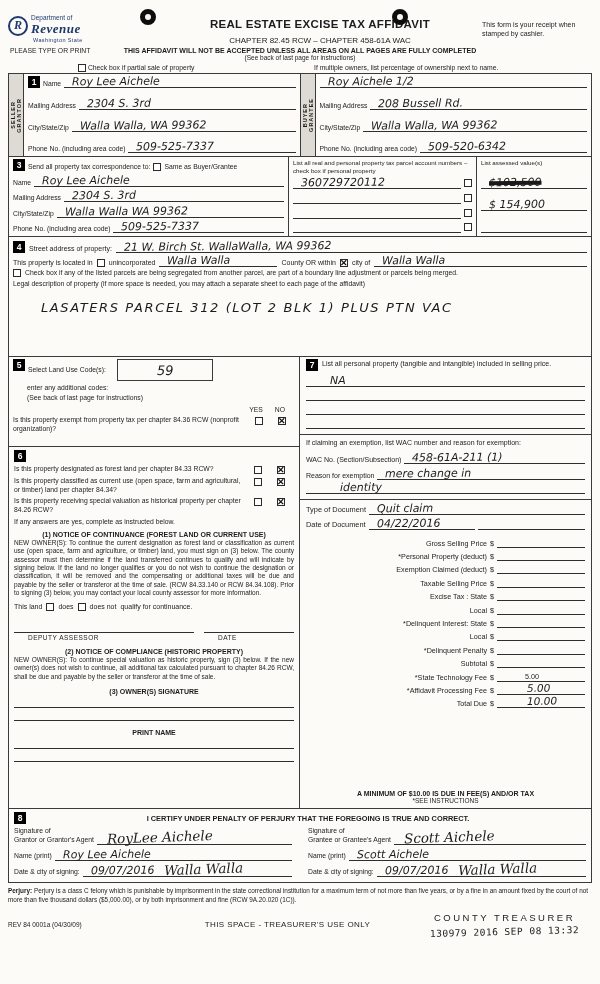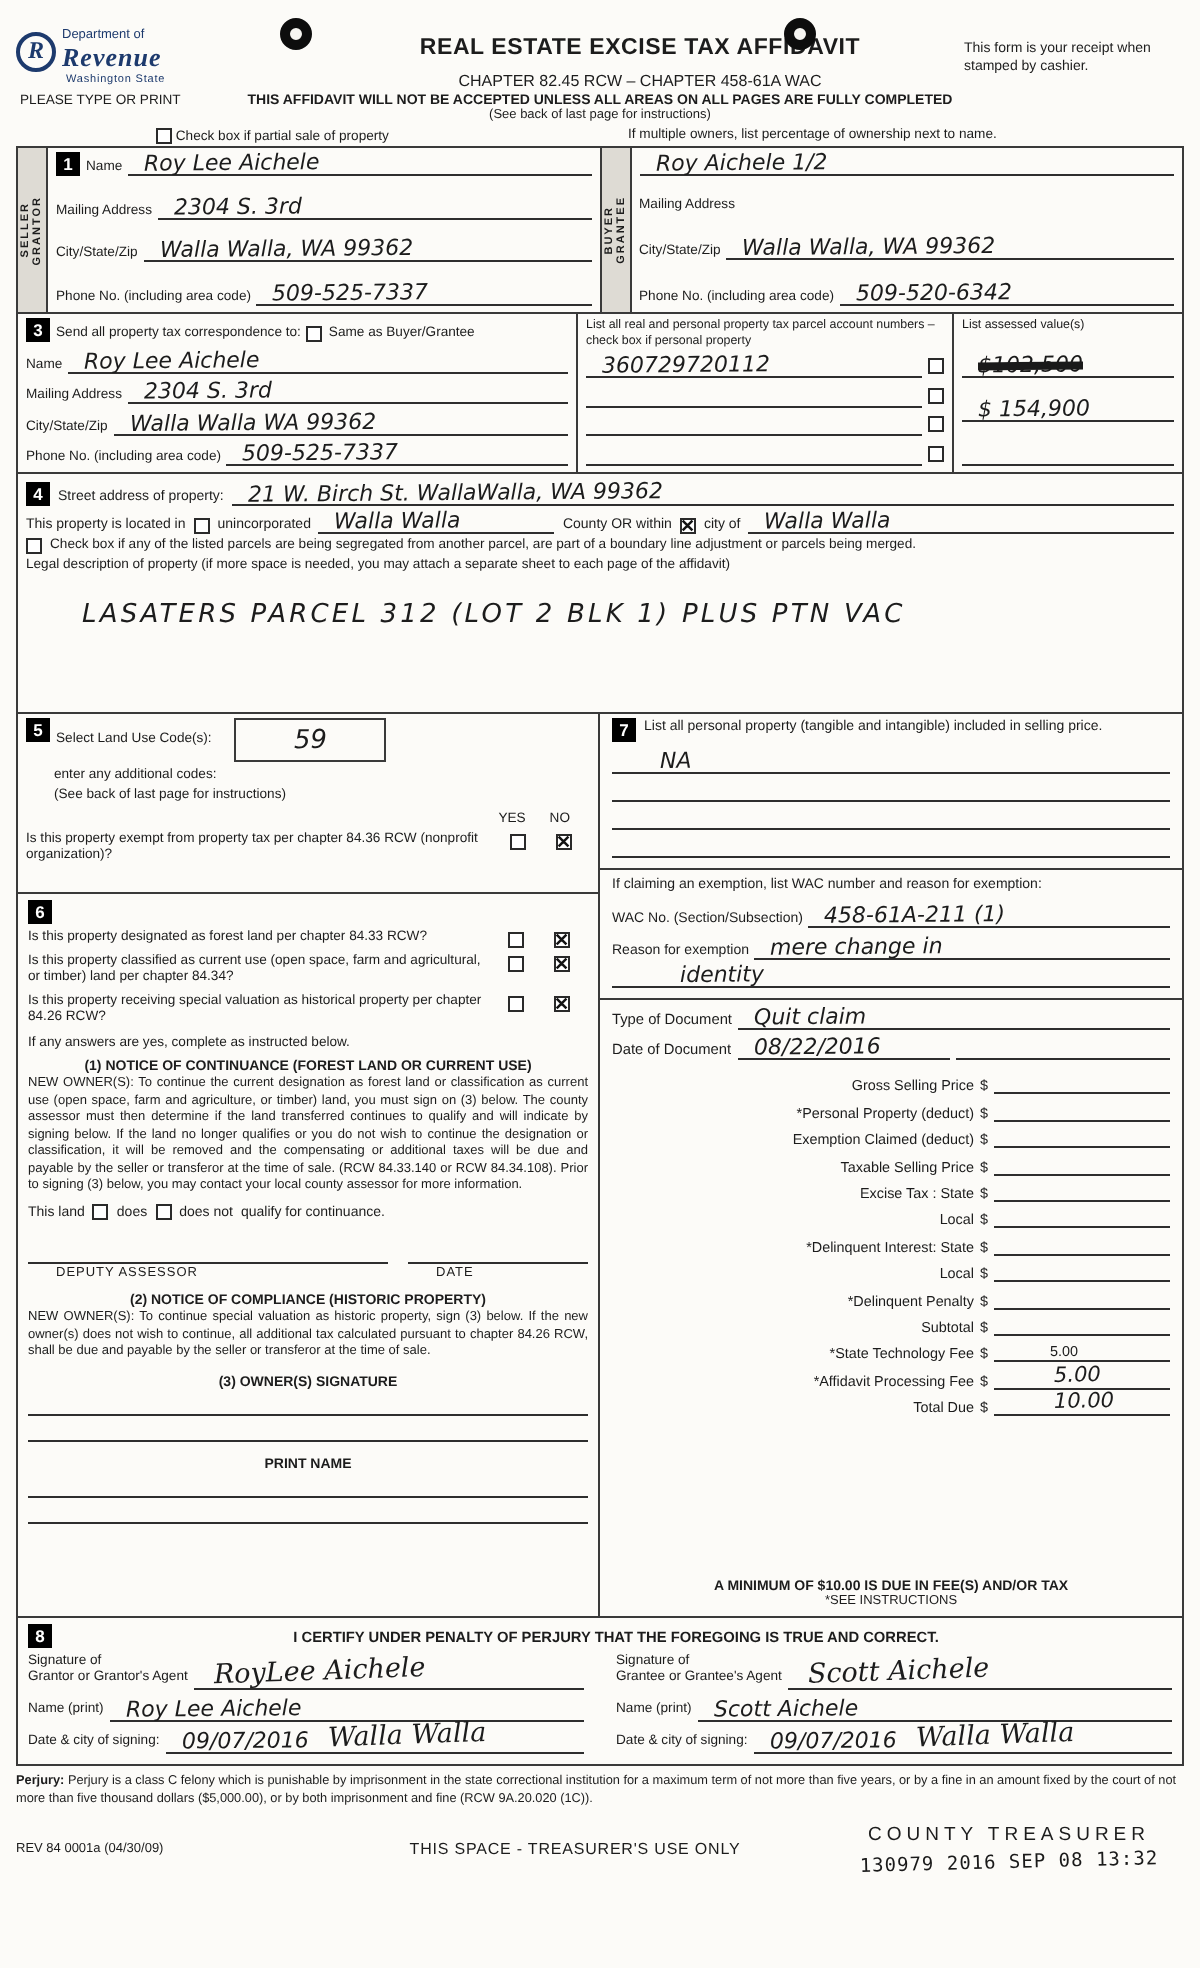--- a/index.html
+++ b/index.html
@@ -55,21 +55,21 @@
 .cols{display:flex;}
 .colL{width:292px;}
 .colL>div{border:1px solid #3a3a3a;border-top:none;}
 .sec5{height:90px;padding:2px 4px;}
 .sec6{height:362px;padding:2px 5px;}
 .sec7{flex:1;border:1px solid #3a3a3a;border-top:none;border-left:none;height:452px;padding:2px 6px 4px;display:flex;flex-direction:column;}
 .qrow{display:flex;align-items:flex-start;margin-top:3px;}
 .qtext{flex:1;font-size:6.8px;line-height:1.25;}
 .qboxes{width:46px;min-width:46px;display:flex;justify-content:space-between;padding:1px 9px 0 6px;}
 .ynhead{display:flex;justify-content:flex-end;gap:12px;padding-right:10px;font-size:6.8px;margin-top:4px;}
-.codebox{display:inline-flex;align-items:center;justify-content:center;border:1px solid #3a3a3a;width:76px;height:22px;margin-left:8px;}
+.codebox{display:inline-flex;align-items:center;justify-content:center;border:1px solid #3a3a3a;width:96px;height:22px;margin-left:8px;}
 .codebox .hw{font-size:13px;padding:0;}
 .ntitle{text-align:center;font-size:7px;font-weight:bold;margin-top:4px;}
 .nbody{font-size:6.5px;line-height:1.3;text-align:justify;margin-top:1px;}
 .landrow{display:flex;align-items:center;gap:4px;font-size:7px;margin-top:5px;}
 .deputy{display:flex;gap:10px;margin-top:12px;}
 .dep-col{flex:2;}
 .dep-col.date{flex:1;}
 .dep-line{border-bottom:1px solid #2e2e2e;height:10px;}
 .dep-lbl{font-size:6.5px;letter-spacing:.5px;margin-top:1px;padding-left:14px;}
 .sigline{border-bottom:1px solid #2e2e2e;height:13px;}
@@ -184,20 +184,23 @@
         <span class="vtext">GRANTEE</span>
       </div>
       <div class="party-main">
         <div class="frow">
           <span class="uline">
               <span class="hw">Roy Aichele 1/2</span>
             </span>
         </div>
         <div class="frow">
           <span class="lbl">Mailing Address</span>
+          <span class="uline">
+              <span class="hw">208 Bussell Rd.</span>
+            </span>
         </div>
         <div class="frow">
           <span class="lbl">City/State/Zip</span>
           <span class="uline">
               <span class="hw">Walla Walla, WA 99362</span>
             </span>
         </div>
         <div class="frow">
           <span class="lbl">Phone No. (including area code)</span>
           <span class="uline">
@@ -439,21 +442,21 @@
       <div class="divider"></div>
       <div class="frow">
         <span class="lbl" style="font-size:7.4px">Type of Document</span>
         <span class="uline">
             <span class="hw">Quit claim</span>
           </span>
       </div>
       <div class="frow" style="margin-top:3px">
         <span class="lbl" style="font-size:7.4px">Date of Document</span>
         <span class="uline" style="max-width:120px">
-            <span class="hw">08/22/2016</span>
+            <span class="hw">04/22/2016</span>
           </span>
         <span class="uline"></span>
       </div>
 
       <div style="margin-top:4px">
         <div class="feerow">
           <span class="feelbl">Gross Selling Price</span>
             <span class="dollar">$</span>
             <span class="feeval">
               <span class="feetext"></span>

